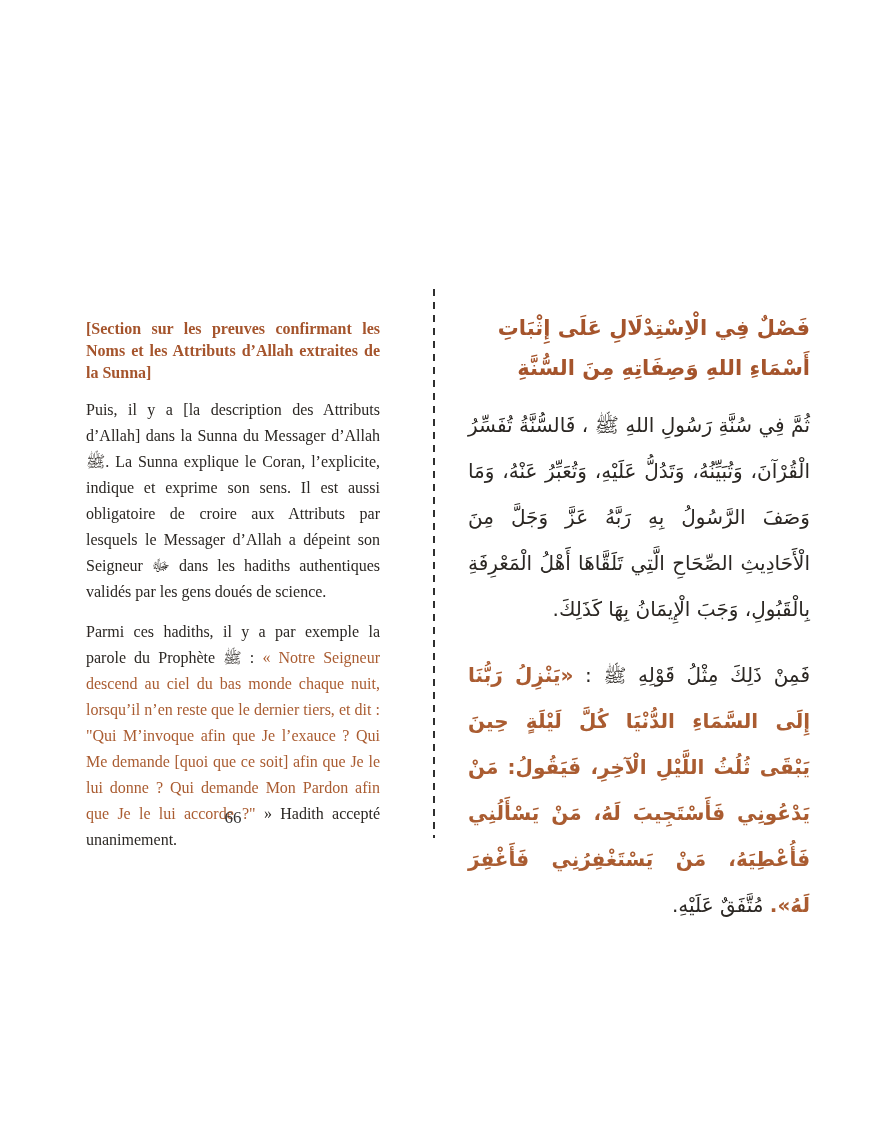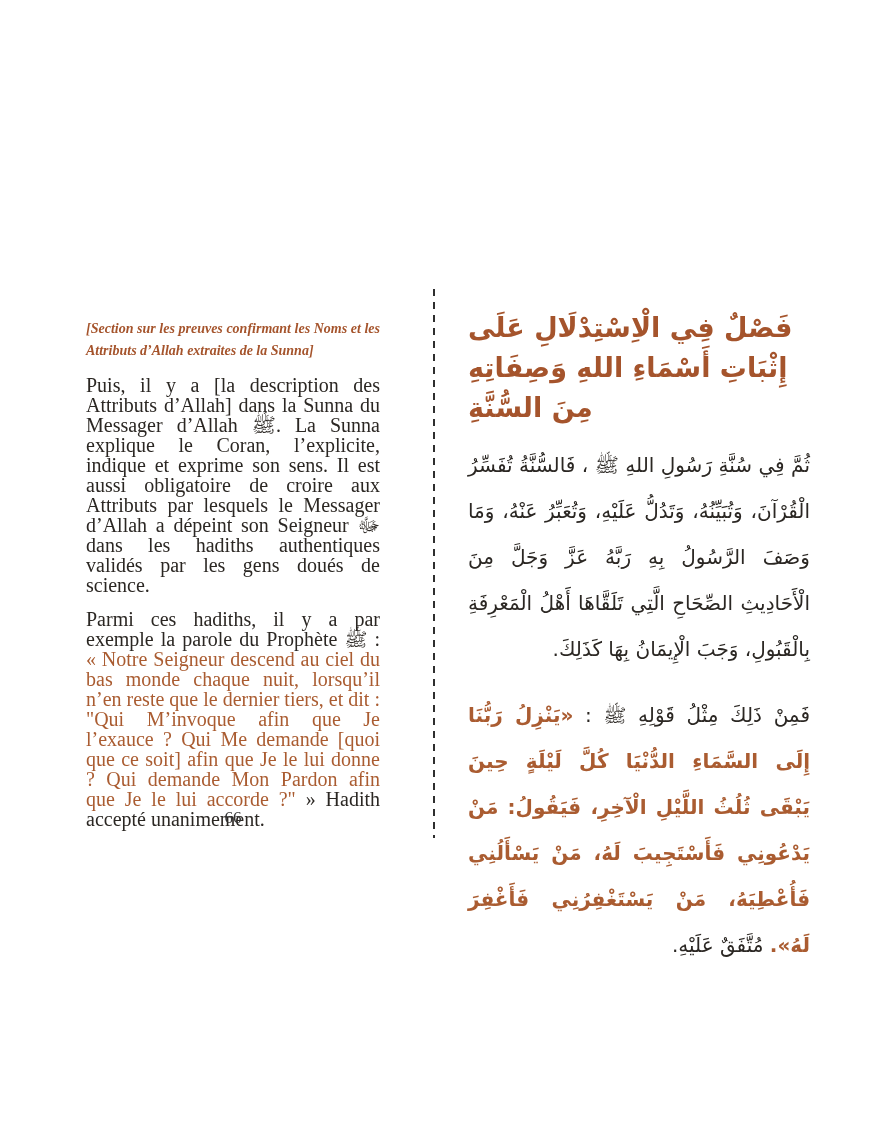--- a/index.html
+++ b/index.html
@@ -24,47 +24,46 @@
     background:repeating-linear-gradient(to bottom,
       var(--divider-color) 0 7px, transparent 7px 13px);
   }
   
   .left-col{
     position:absolute;left:86px;top:318px;width:294px;
     color:var(--text-black);
   }
   .fr-heading{
     font-weight:bold;
-    font-size:14px;line-height:22px;
+    font-size:16px;line-height:22px;
     color:var(--accent-brown);
     text-align:justify;
     margin:0 0 13px 0;
-    font-style:italic;
   }
   .fr-para{
-    font-size:20px;line-height:20px;
+    font-size:16px;line-height:26px;
     text-align:justify;
     margin:0 0 14px 0;
   }
   .fr-quote{color:var(--quote-brown);}
   .honorific{
     font-family:"DejaVu Sans",sans-serif;
     font-size:0.95em;
   }
   
   .right-col{
     position:absolute;left:468px;top:308px;width:342px;
     direction:rtl;
     color:var(--text-black);
     font-family:"DejaVu Sans",sans-serif;
   }
   .ar-heading{
-    font-size:27px;line-height:40px;
+    font-size:21px;line-height:40px;
     color:var(--accent-brown);
-    text-align:left;
+    text-align:right;
     margin:0 0 14px 0;
   }
   .ar-para{
     font-size:20px;line-height:46px;
     text-align:justify;
     margin:0 0 20px 0;
   }
   .ar-quote{color:var(--quote-brown);font-weight:bold;}
   
   .page-num{

